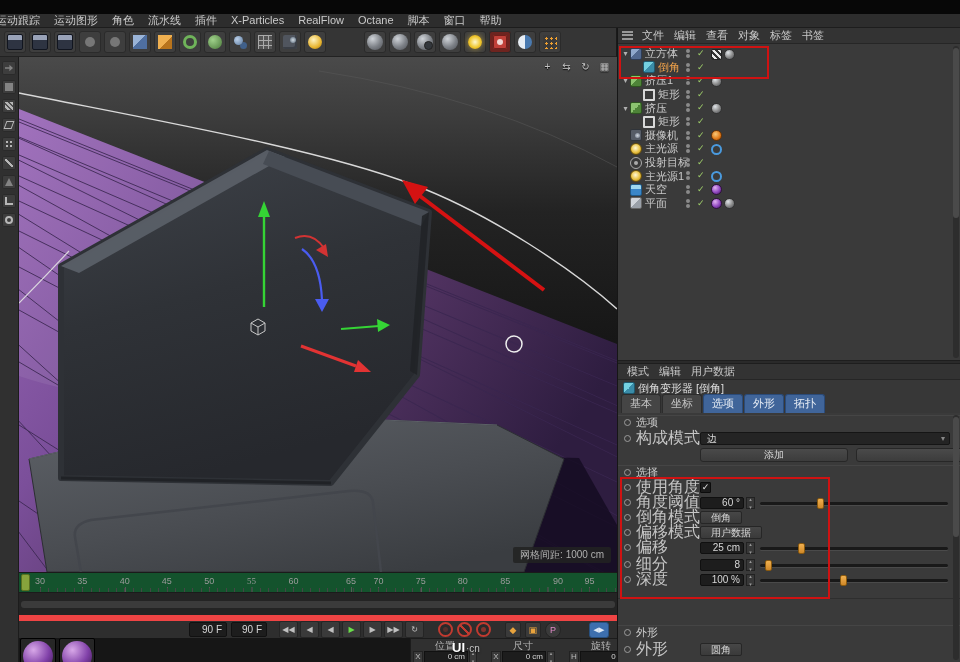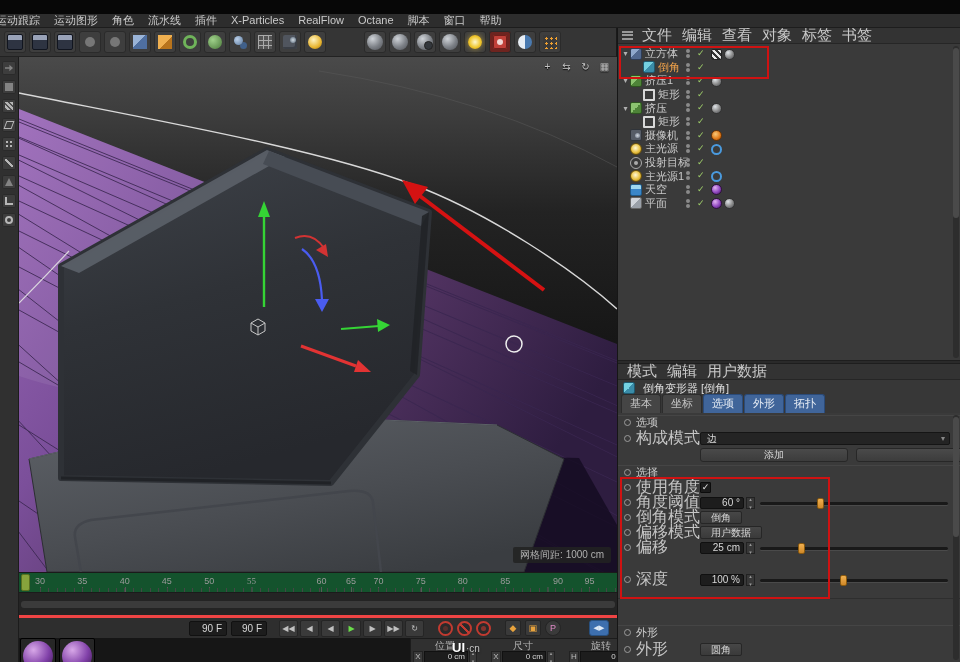--- a/index.html
+++ b/index.html
@@ -58,21 +58,21 @@
 .timeline{left:19px;top:572px;width:598px;height:20px;background:#14532d;border-top:1px solid #1a1a1a;overflow:hidden;}
 .timeline::after{content:"";position:absolute;left:21px;right:0;bottom:0;height:4px;background:repeating-linear-gradient(90deg,#454545 0 1px,transparent 1px 8.45px);}
 .ticks{position:absolute;inset:0;}
 .tick{position:absolute;top:3px;transform:translateX(-50%);color:#9b9b9b;font-size:9px;}
 .tick b{font-weight:normal;}
 .tick i{display:block;position:absolute;left:50%;top:11px;width:1px;height:5px;background:#5a5a5a;}
 .playhead{position:absolute;top:1px;width:9px;height:17px;background:#87a33c;border:1px solid #5a7020;border-radius:2px;z-index:3;}
 .scrollstrip{left:19px;top:592px;width:598px;height:23px;background:#242424;border-top:1px solid #1b1b1b;}
 .scrollthumb{position:absolute;left:2px;top:8px;width:594px;height:7px;background:#3b3b3b;border-radius:3px;}
 
-.transport{left:19px;top:615px;width:598px;height:23px;background:#2e2e2e;border-top:3px solid #ef4444;display:flex;align-items:center;}
+.transport{left:19px;top:615px;width:598px;height:23px;background:#2e2e2e;border-top:6px solid #ef4444;display:flex;align-items:center;}
 .tfield{background:#1d1d1d;border:1px solid #111;color:#d8d8d8;font-size:10px;height:15px;line-height:13px;padding:0 4px;text-align:right;border-radius:2px;flex:none;}
 #tfield1{margin-left:170px;width:38px;}
 #tfield2{margin-left:4px;width:36px;}
 .tbtns{display:flex;gap:2px;margin-left:12px;}
 .tbtn{width:19px;height:17px;background:#3a3a3a;border:1px solid #252525;border-radius:2px;color:#c0c0c0;font-size:8px;line-height:15px;text-align:center;flex:none;}
 .tbtn[data-green="1"]{color:#6ade4a;}
 .rbtns{display:flex;gap:4px;margin-left:14px;}
 .rbtn{width:15px;height:15px;border-radius:50%;border:2px solid #c23a30;position:relative;background:#2a2a2a;flex:none;}
 .rbtn::after{content:"";position:absolute;inset:3px;border-radius:50%;background:#c23a30;opacity:.3;}
 .rbtn[data-icon="record-active-button"]::after{inset:1px;border-radius:0;background:linear-gradient(45deg,transparent 43%,#c23a30 43% 57%,transparent 57%);opacity:1;}
@@ -94,21 +94,21 @@
 .cval{flex:1;height:12px;background:#1d1d1d;border:1px solid #111;color:#d5d5d5;font-size:8px;text-align:right;line-height:10px;padding-right:2px;}
 .cstep{width:8px;height:12px;background:#3a3a3a;border:1px solid #222;position:relative;flex:none;}
 .cstep::before{content:"▴";position:absolute;top:-2px;left:0;width:6px;text-align:center;font-size:5px;color:#999;}
 .cstep::after{content:"▾";position:absolute;bottom:-2px;left:0;width:6px;text-align:center;font-size:5px;color:#999;}
 .watermark{left:452px;top:640px;z-index:60;display:flex;align-items:baseline;gap:1px;font-weight:bold;font-size:13px;color:#fff;text-shadow:0 1px 2px rgba(0,0,0,.6);}
 .watermark .suffix{font-size:10px;color:#c5c5c5;font-weight:normal;}
 
 .rightpanel{left:617px;top:28px;width:343px;height:634px;background:#373737;border-left:1px solid #161616;overflow:hidden;}
 .pmenu-row{position:absolute;left:0;width:343px;height:16px;background:#333;border-bottom:1px solid #262626;display:flex;align-items:center;padding-left:4px;}
 .burger{width:11px;height:9px;margin-right:4px;background:linear-gradient(#999 0 2px,transparent 2px 3.5px,#999 3.5px 5.5px,transparent 5.5px 7px,#999 7px 9px);flex:none;}
-.pmenu-row .mi{font-size:15px;color:#c9c9c9;padding:0 5px;white-space:nowrap;}
+.pmenu-row .mi{font-size:11px;color:#c9c9c9;padding:0 5px;white-space:nowrap;}
 .pmenu-row .mwrap{display:flex;}
 #om-menu{top:0;}
 .om-body{position:absolute;left:0;top:16px;width:343px;height:316px;background:#3a3a3a;padding-top:3px;}
 .om-row{position:relative;height:13.6px;display:flex;align-items:center;padding-left:3px;}
 .om-row[data-ind="1"]{padding-left:16px;}
 .exp{width:9px;font-size:8px;color:#b0b0b0;text-align:center;flex:none;}
 .oicon{width:12px;height:12px;border-radius:2px;margin-right:3px;position:relative;flex:none;}
 .olabel{font-size:11px;color:#cacaca;white-space:nowrap;}
 .olabel[data-sel="1"]{color:#f0a24a;}
 .odots{position:absolute;left:68px;top:2px;}
@@ -129,21 +129,21 @@
 .oicon[data-icon="null-target"]::after{content:"";position:absolute;left:3px;top:3px;width:4px;height:4px;border-radius:50%;background:#aaa;}
 .oicon[data-icon="sky"]{background:linear-gradient(180deg,#9fd8f0 0 45%,#3a86c8 45%);border:1px solid #1f5a8a;}
 .oicon[data-icon="plane"]{background:linear-gradient(135deg,#d0d4da 0 50%,#9aa0a8 50%);border:1px solid #666;}
 .otag[data-icon="checker"]{background-color:#888;background-image:linear-gradient(45deg,#e8e8e8 25%,#333 25% 50%,#e8e8e8 50% 75%,#333 75%);background-size:6px 6px;border:1px solid #222;}
 .otag[data-icon="phong"]{border-radius:50%;background:radial-gradient(circle at 35% 30%,#e0e4e8,#888 55%,#4a4e54);border:1px solid #333;}
 .otag[data-icon="protection"]{border-radius:50%;background:radial-gradient(circle at 40% 35%,#f8c878,#e07818 60%,#8a4404);border:1px solid #6a3404;}
 .otag[data-icon="target"]{border-radius:50%;border:2px solid #4a9ade;background:transparent;}
 .otag[data-icon="material"]{border-radius:50%;background:radial-gradient(circle at 35% 30%,#e0b0f0,#9048c0 55%,#40185c);border:1px solid #301040;}
 .splitter{position:absolute;left:0;top:332px;width:343px;height:4px;background:#2a2a2a;border-top:1px solid #1e1e1e;border-bottom:1px solid #1e1e1e;}
 #am-menu{top:336px;}
-.am-title{position:absolute;top:352px;left:0;width:343px;height:16px;display:flex;align-items:center;padding-left:5px;gap:5px;}
+.am-title{position:absolute;top:352px;left:0;width:343px;height:16px;display:flex;align-items:center;padding-left:5px;}
 .am-title .t{font-size:11px;color:#dedede;}
 .am-tabs{position:absolute;top:368px;left:0;width:343px;height:17px;display:flex;gap:1px;padding-left:3px;align-items:flex-end;}
 .tab{font-size:11px;color:#c5c5c5;background:#454545;padding:1px 8px 2px;border-radius:3px 3px 0 0;border:1px solid #2c2c2c;border-bottom:none;flex:none;}
 .tab[data-state="blue"]{background:#40659a;color:#e8eef5;border-color:#2a4a78;}
 .am-body{position:absolute;top:385px;left:0;width:343px;height:249px;background:#3a3a3a;}
 .am-section{position:absolute;left:0;width:343px;height:14px;display:flex;align-items:center;gap:5px;padding-left:6px;border-top:1px solid #454545;}
 .slabel{font-size:11px;color:#cfcfcf;}
 .ring{width:7px;height:7px;border-radius:50%;border:1px solid #9a9a9a;background:transparent;flex:none;}
 .am-row{position:absolute;left:0;width:343px;height:15px;display:flex;align-items:center;gap:5px;padding-left:6px;}
 .am-label{font-size:16px;color:#c5c5c5;white-space:nowrap;}
@@ -328,21 +328,21 @@
 
   <div class="timeline abs">
     <div class="playhead" style="left: 0.4%;"></div>
     <div class="ticks">
         <span class="tick" style="left: 3.5%;"><b>30</b><i></i></span>
         <span class="tick" style="left: 10.6%;"><b>35</b><i></i></span>
         <span class="tick" style="left: 17.7%;"><b>40</b><i></i></span>
         <span class="tick" style="left: 24.7%;"><b>45</b><i></i></span>
         <span class="tick" style="left: 31.8%;"><b>50</b><i></i></span>
         <span class="tick" style="left: 38.9%; font-family: Liberation Serif, serif;"><b>55</b><i></i></span>
-        <span class="tick" style="left: 45.9%; margin-left: 28px;"><b>60</b><i></i></span>
+        <span class="tick" style="left: 45.9%;"><b>60</b><i></i></span>
         <span class="tick" style="left: 53%; margin-left: 15px;"><b>65</b><i></i></span>
         <span class="tick" style="left: 60.1%;"><b>70</b><i></i></span>
         <span class="tick" style="left: 67.2%;"><b>75</b><i></i></span>
         <span class="tick" style="left: 74.2%;"><b>80</b><i></i></span>
         <span class="tick" style="left: 81.3%;"><b>85</b><i></i></span>
         <span class="tick" style="left: 88.4%; padding-left: 21px;"><b>90</b><i></i></span>
         <span class="tick" style="left: 95.4%;"><b>95</b><i></i></span>
       </div>
   </div>
 
@@ -645,20 +645,29 @@
       </div>
       <div class="am-row" style="top:127px">
         <span class="ring"></span>
         <span class="am-label">偏移</span>
         <span class="vfield">25 cm</span>
         <span class="stepper"></span>
         <span class="slider">
             <i class="shandle" style="left: 22%;"></i>
           </span>
       </div>
+      <div class="am-row" style="top:144px">
+        <span class="ring"></span>
+        <span class="am-label">细分</span>
+        <span class="vfield">8</span>
+        <span class="stepper"></span>
+        <span class="slider">
+            <i class="shandle" style="left: 4%;"></i>
+          </span>
+      </div>
       <div class="am-row" style="top:159px">
         <span class="ring"></span>
         <span class="am-label">深度</span>
         <span class="vfield">100 %</span>
         <span class="stepper"></span>
         <span class="slider">
             <i class="shandle" style="left: 44%;"></i>
           </span>
       </div>
       <div class="divline" style="top:185px"></div>

